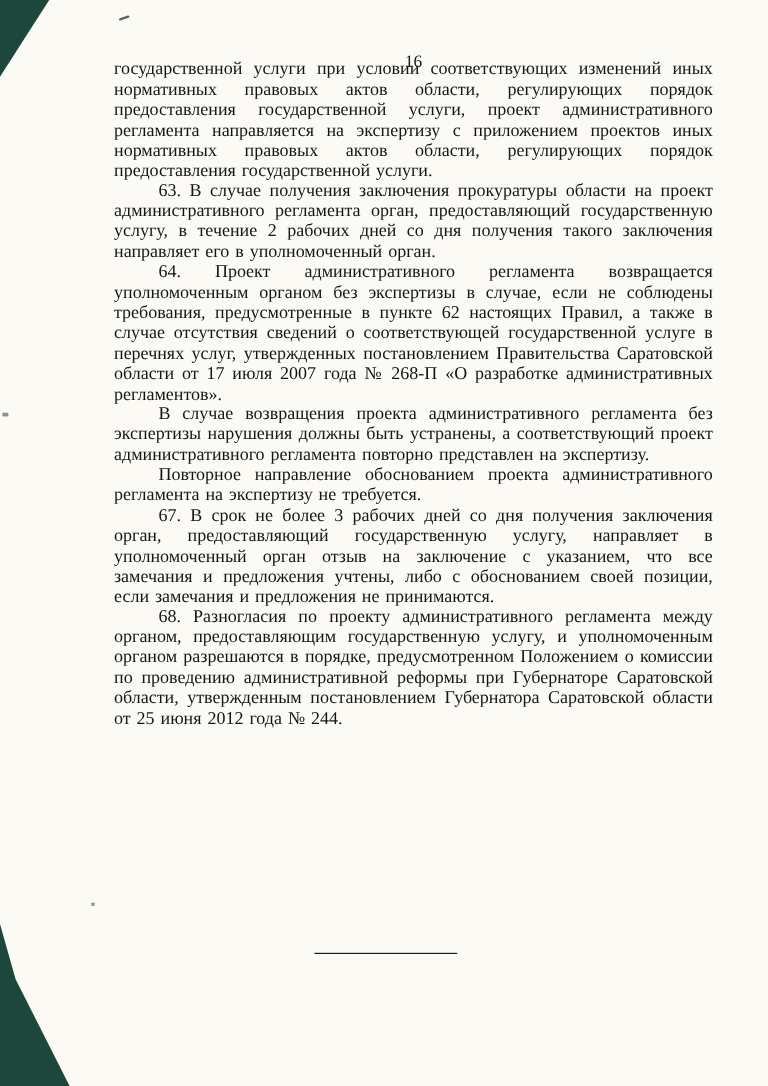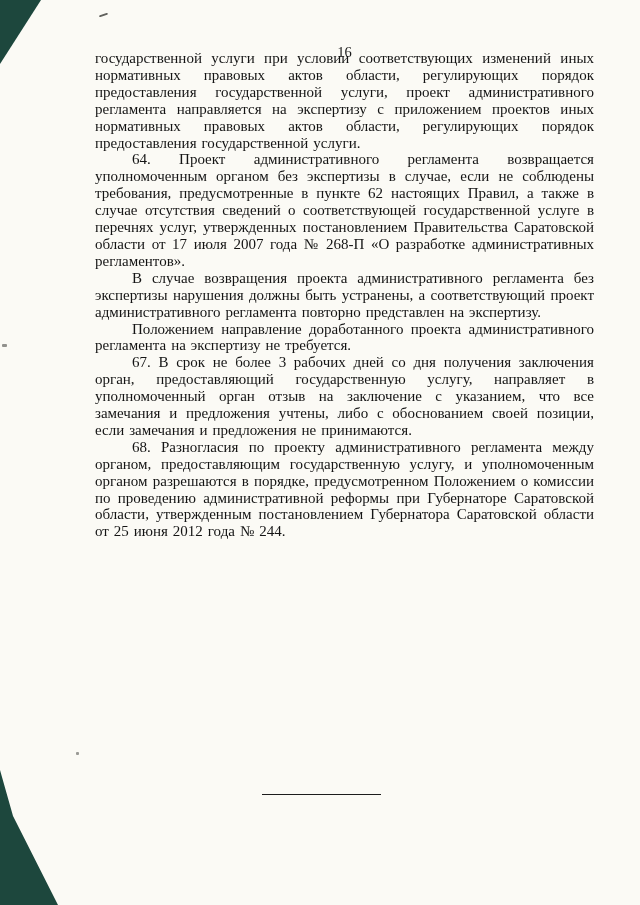--- a/index.html
+++ b/index.html
@@ -66,20 +66,21 @@
 </svg>
 
 <span class="artifact a1"></span>
 <span class="artifact a2"></span>
 <span class="artifact a3"></span>
 
 <div class="page-number">16</div>
 
 <div class="text-block">
   <p class="continuation">государственной услуги при условии соответствующих изменений иных нормативных правовых актов области, регулирующих порядок предоставления государственной услуги, проект административного регламента направляется на экспертизу с приложением проектов иных нормативных правовых актов области, регулирующих порядок предоставления государственной услуги.</p>
+  <p>63. В случае получения заключения прокуратуры области на проект административного регламента орган, предоставляющий государственную услугу, в течение 2 рабочих дней со дня получения такого заключения направляет его в уполномоченный орган.</p>
   <p>64. Проект административного регламента возвращается уполномоченным органом без экспертизы в случае, если не соблюдены требования, предусмотренные в пункте 62 настоящих Правил, а также в случае отсутствия сведений о соответствующей государственной услуге в перечнях услуг, утвержденных постановлением Правительства Саратовской области от 17 июля 2007 года № 268-П «О разработке административных регламентов».</p>
   <p>В случае возвращения проекта административного регламента без экспертизы нарушения должны быть устранены, а соответствующий проект административного регламента повторно представлен на экспертизу.</p>
-  <p>Положением направление доработанного проекта административного регламента на экспертизу не требуется.</p>
+  <p>Повторное направление обоснованием проекта административного регламента на экспертизу не требуется.</p>
   <p>67. В срок не более 3 рабочих дней со дня получения заключения орган, предоставляющий государственную услугу, направляет в уполномоченный орган отзыв на заключение с указанием, что все замечания и предложения учтены, либо с обоснованием своей позиции, если замечания и предложения не принимаются.</p>
   <p>68. Разногласия по проекту административного регламента между органом, предоставляющим государственную услугу, и уполномоченным органом разрешаются в порядке, предусмотренном Положением о комиссии по проведению административной реформы при Губернаторе Саратовской области, утвержденным постановлением Губернатора Саратовской области от 25 июня 2012 года № 244.</p>
 </div>
 
 <div class="divider"></div>
 
 </body></html>

